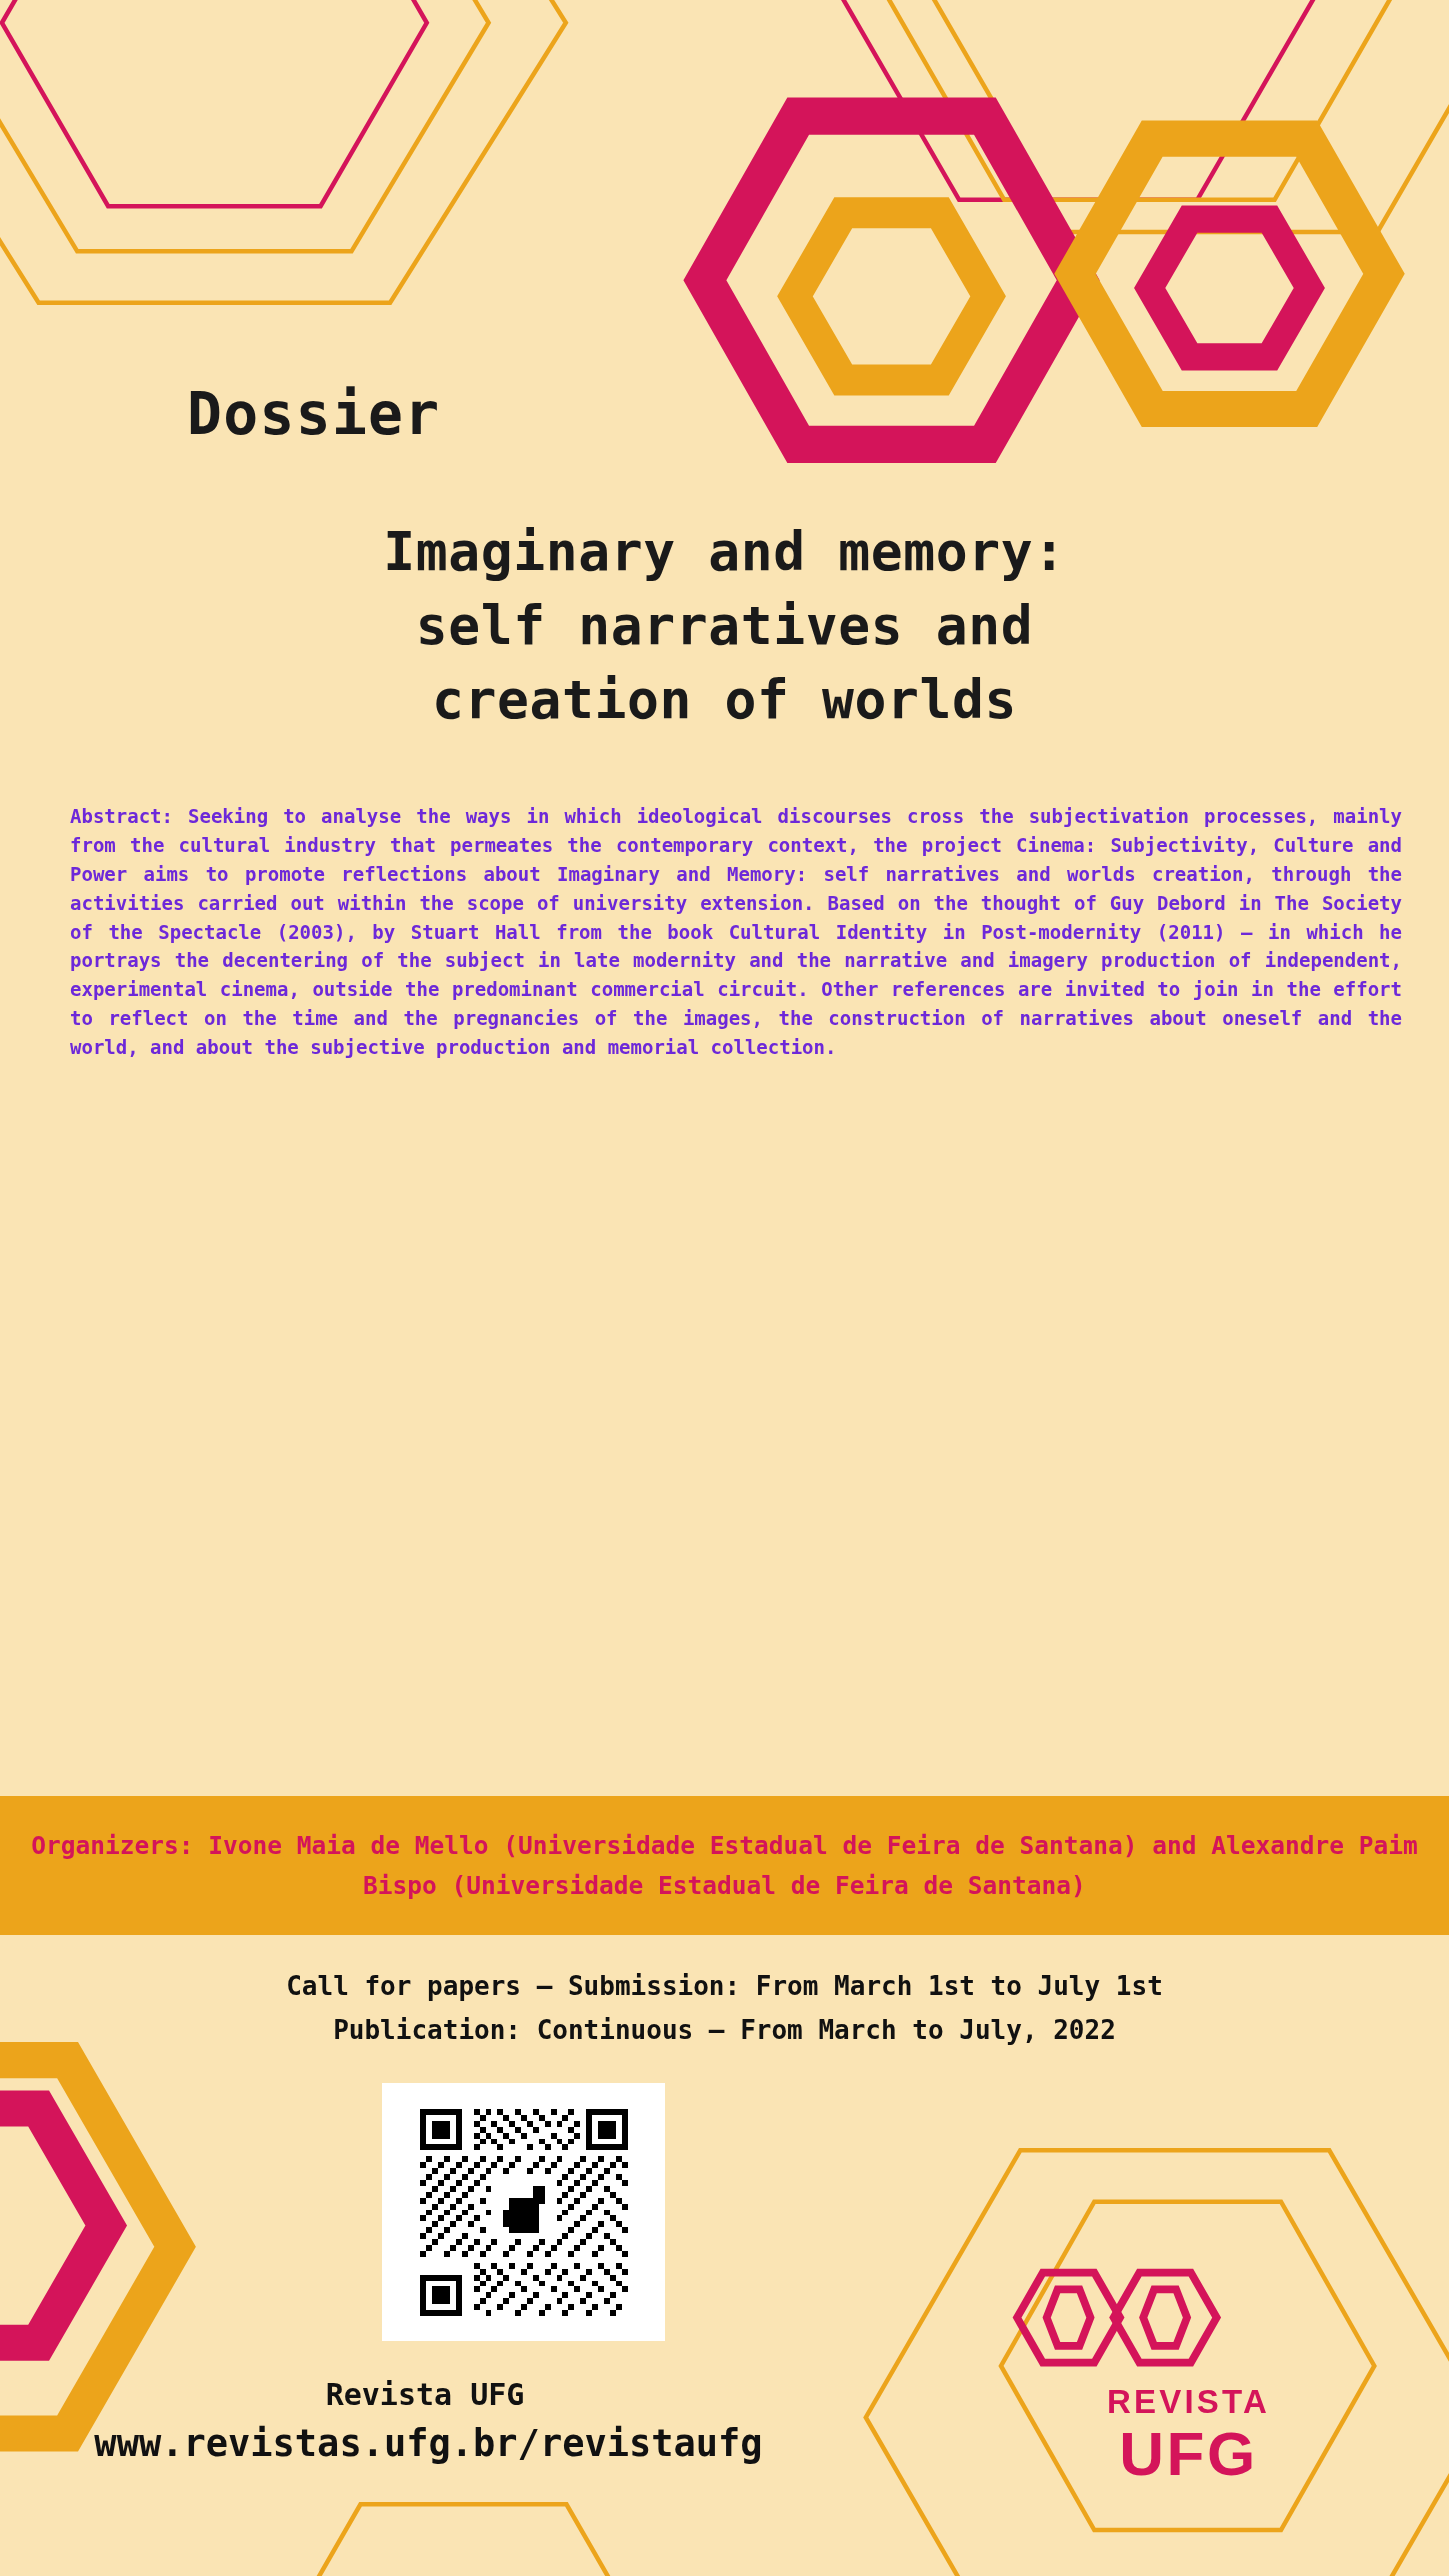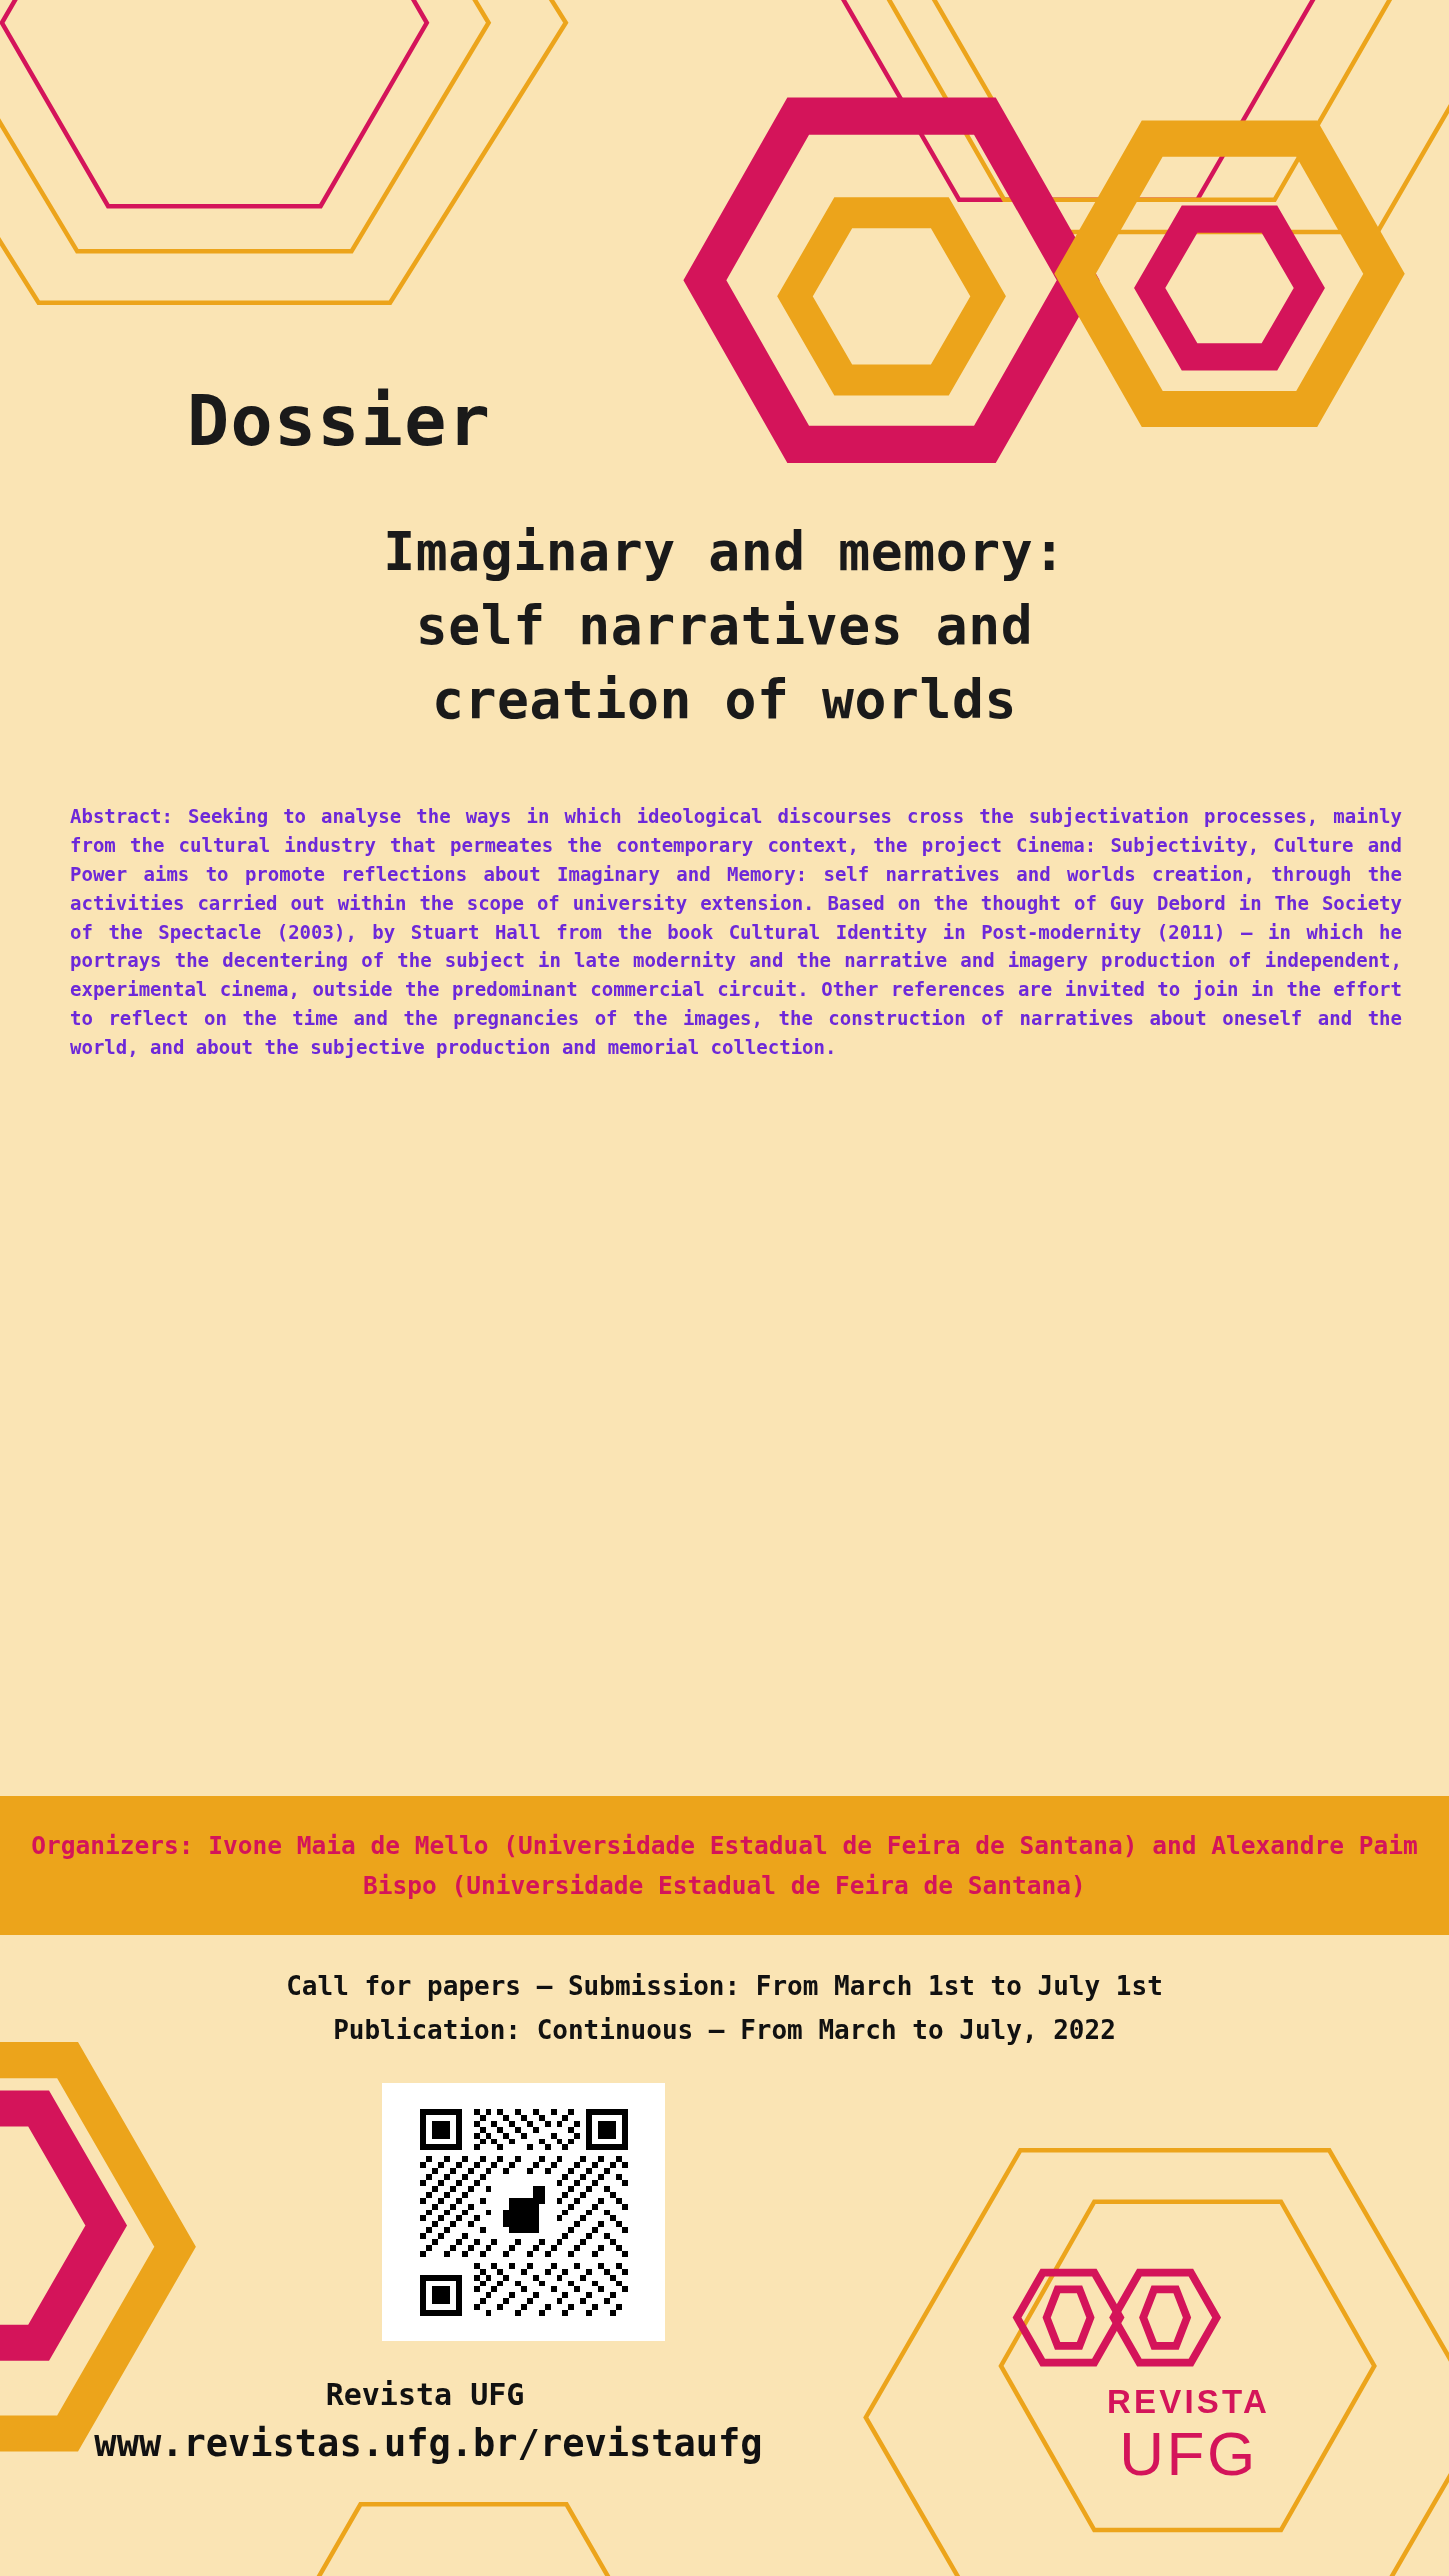--- a/index.html
+++ b/index.html
@@ -23,21 +23,21 @@
     position: absolute;
     inset: 0;
     pointer-events: none;
   }
 
   
   .dossier {
     position: absolute;
     left: 187px;
     top: 380px;
-    font-size: 70px;
+    font-size: 58px;
     font-weight: bold;
     letter-spacing: 1.3px;
     color: #1a1a1a;
   }
   .title {
     position: absolute;
     left: 0;
     right: 0;
     top: 515px;
     text-align: center;
@@ -141,21 +141,21 @@
     font-family: "Liberation Sans", sans-serif;
     font-size: 33px;
     letter-spacing: 3.2px;
     font-weight: bold;
     margin-top: 24px;
   }
   .logo-word-ufg {
     font-family: "Liberation Sans", sans-serif;
     font-size: 62px;
     letter-spacing: 2.6px;
-    font-weight: normal;
+    font-weight: bold;
     line-height: 1.05;
   }
 </style>
 </head>
 <body>
 
 <div class="poster">
 
   <div class="hex-layer">
     <svg width="1449" height="2576" viewBox="0 0 2251 4001">

